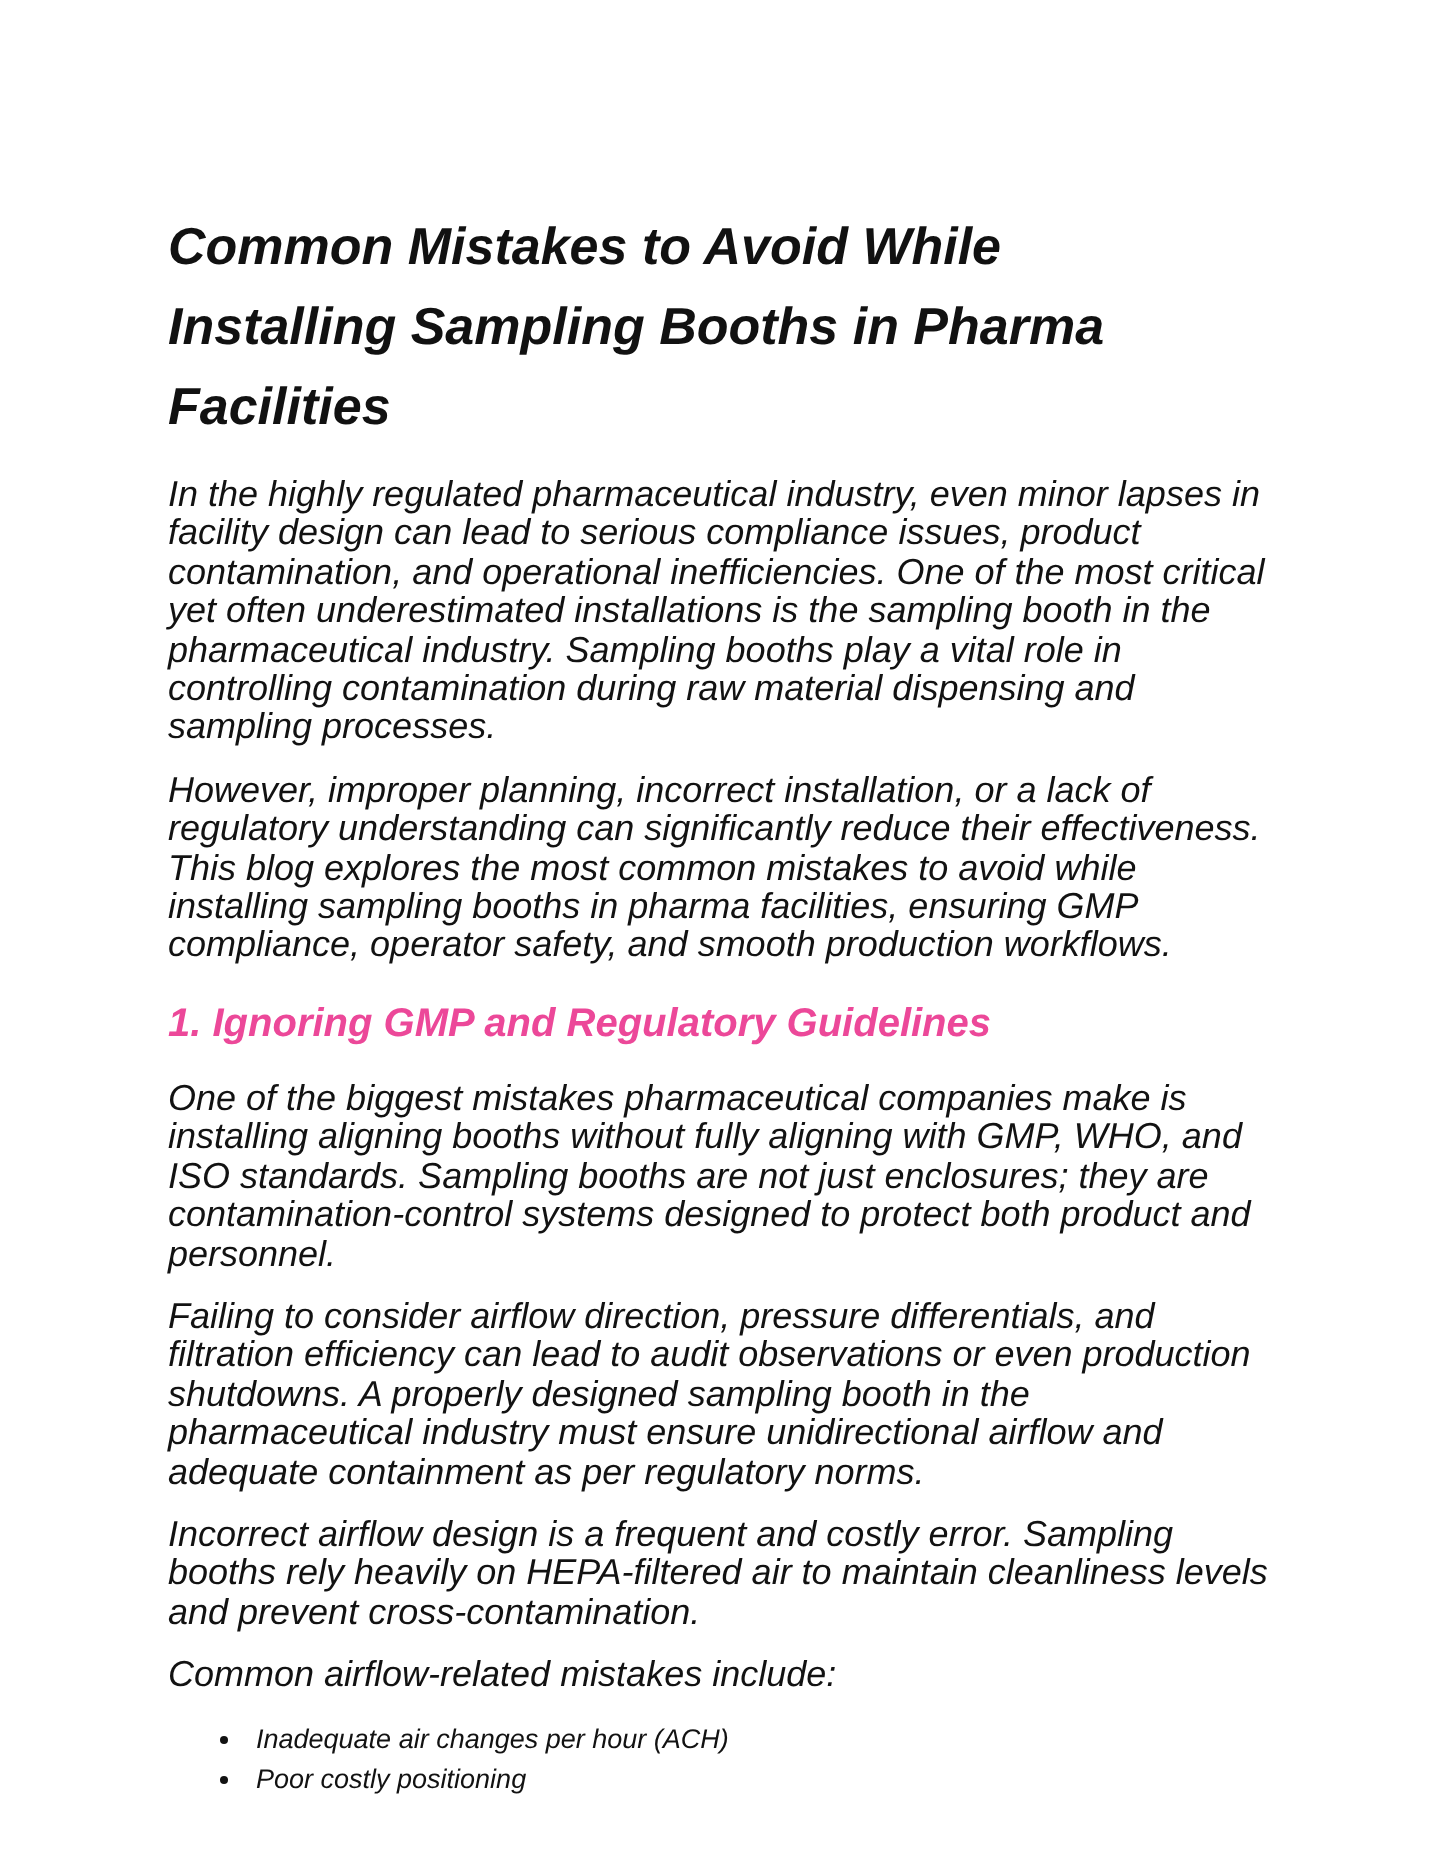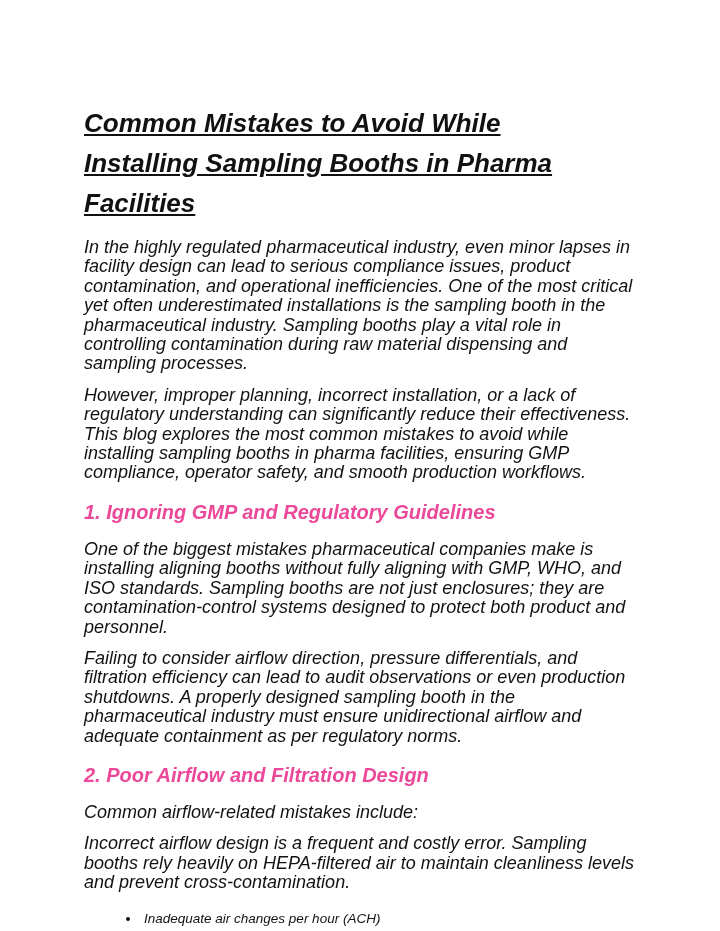--- a/index.html
+++ b/index.html
@@ -19,21 +19,20 @@
     font-style: italic;
     overflow: hidden;
   }
   h1.doc-title {
     font-size: 26px;
     line-height: 40px;
     font-weight: 700;
     margin: 0 0 15px 0;
     max-width: 510px;
     color: #111111;
-    text-decoration: underline;
   }
   .doc-body p {
     font-size: 18px;
     line-height: 19.4px;
     margin: 0 0 12px 0;
     max-width: 552px;
   }
   h2.section-heading {
     font-size: 20px;
     line-height: 27px;
@@ -42,21 +41,21 @@
     color: #ec4899;
   }
   ul.doc-list {
     margin: 0;
     padding: 0 0 0 41px;
     max-width: 540px;
   }
   ul.doc-list li {
     font-size: 13.5px;
     line-height: 20px;
-    margin: 16px;
+    margin: 0;
     padding-left: 3px;
     list-style-type: disc;
   }
 </style>
 </head>
 <body>
 
 <div class="page">
   <h1 class="doc-title">Common Mistakes to Avoid While Installing Sampling Booths in Pharma Facilities</h1>
 
@@ -64,24 +63,23 @@
     <p>In the highly regulated pharmaceutical industry, even minor lapses in facility design can lead to serious compliance issues, product contamination, and operational inefficiencies. One of the most critical yet often underestimated installations is the sampling booth in the pharmaceutical industry. Sampling booths play a vital role in controlling contamination during raw material dispensing and sampling processes.</p>
 
     <p>However, improper planning, incorrect installation, or a lack of regulatory understanding can significantly reduce their effectiveness. This blog explores the most common mistakes to avoid while installing sampling booths in pharma facilities, ensuring GMP compliance, operator safety, and smooth production workflows.</p>
 
     <h2 class="section-heading">1. Ignoring GMP and Regulatory Guidelines</h2>
 
     <p>One of the biggest mistakes pharmaceutical companies make is installing aligning booths without fully aligning with GMP, WHO, and ISO standards. Sampling booths are not just enclosures; they are contamination-control systems designed to protect both product and personnel.</p>
 
     <p>Failing to consider airflow direction, pressure differentials, and filtration efficiency can lead to audit observations or even production shutdowns. A properly designed sampling booth in the pharmaceutical industry must ensure unidirectional airflow and adequate containment as per regulatory norms.</p>
 
-    <h2 class="section-heading">2. Poor Airflow and Filtration Design</h2>
+
+    <p>Incorrect airflow design is a frequent and costly error. Sampling booths rely heavily on HEPA-filtered air to maintain cleanliness levels and prevent cross-contamination.</p>
 
     <p>Common airflow-related mistakes include:</p>
-
-    <p>Incorrect airflow design is a frequent and costly error. Sampling booths rely heavily on HEPA-filtered air to maintain cleanliness levels and prevent cross-contamination.</p>
 
     <ul class="doc-list">
       <li>Inadequate air changes per hour (ACH)</li>
       <li>Poor costly positioning</li>
     </ul>
   </div>
 </div>
 
 </body></html>

